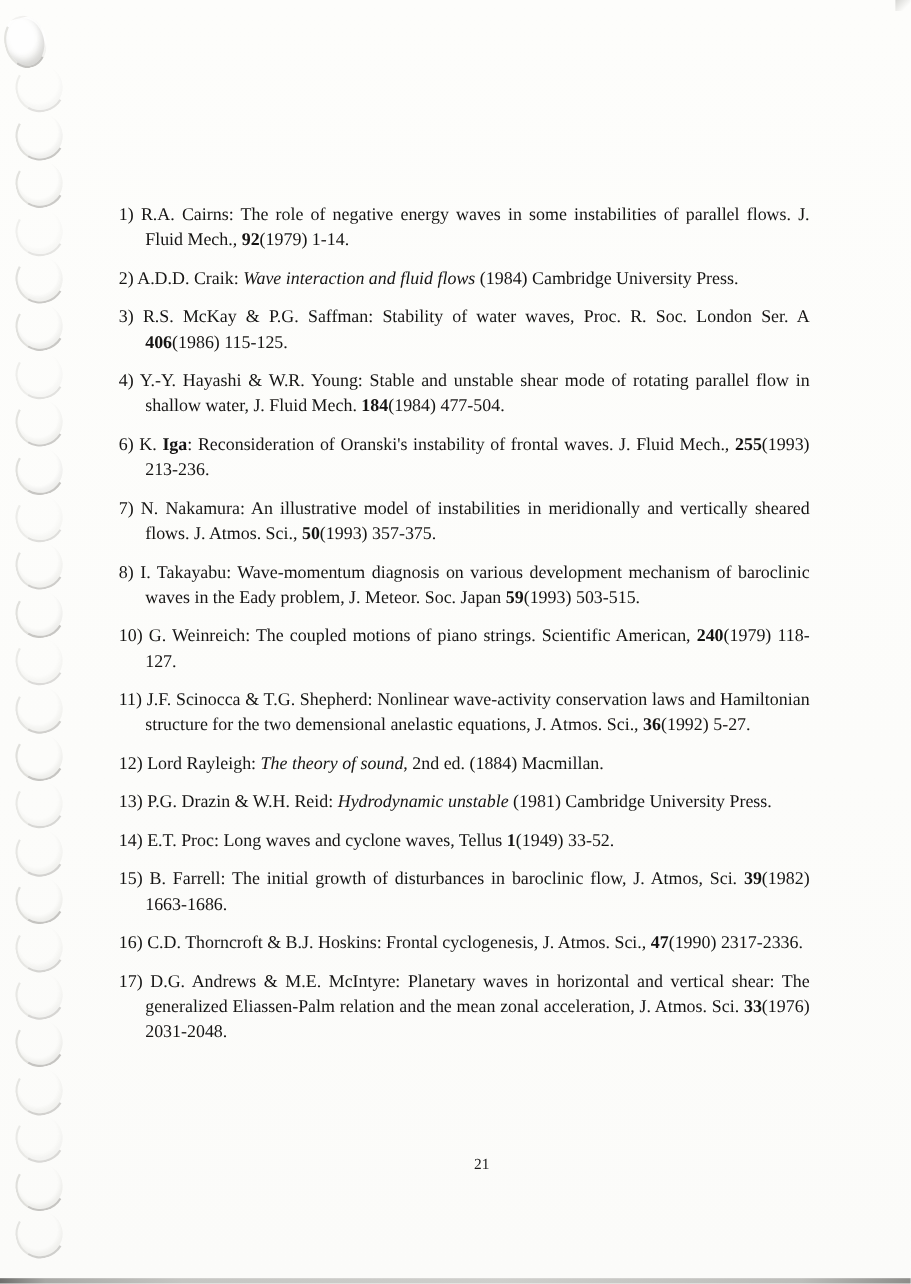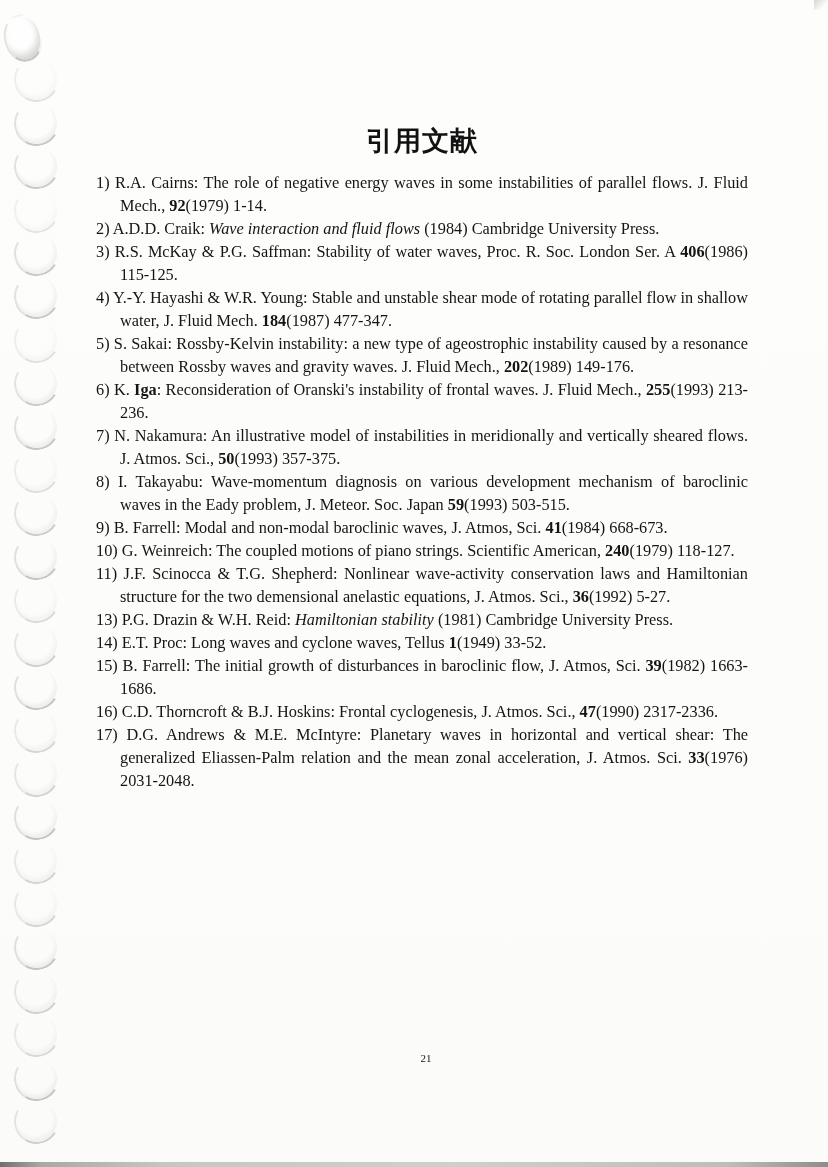--- a/index.html
+++ b/index.html
@@ -62,31 +62,31 @@
     top: 171px;
     left: 96px;
     width: 652px;
     font-size: 16.3px;
     line-height: 23px;
     text-align: justify;
   }
   .ref {
     padding-left: 24px;
     text-indent: -24px;
-    margin: 0;
+    margin: 12px;
   }
   .vol { font-weight: bold; }
   .ititle { font-style: italic; }
   .pagenum {
     position: absolute;
     top: 1052px;
-    left: 100px;
+    left: 112px;
     width: 652px;
     text-align: center;
-    font-size: 11px;
+    font-size: 14px;
     color: #1a1a1a;
   }
   .bottom-edge {
     position: absolute;
     left: 0; bottom: 0;
     width: 100%; height: 5px;
     background: linear-gradient(to right,
       #6f6f6d 0%, #a8a8a5 5%, #c6c6c3 20%,
       #cfcfcc 55%, #bdbdba 88%, #8d8d8a 100%);
   }
@@ -124,35 +124,33 @@
       <div class="hole" style="top: 838.6px; opacity: 0.68;"></div>
       <div class="hole" style="top: 882px; opacity: 0.66;"></div>
       <div class="hole" style="top: 925.4px; opacity: 0.95;"></div>
       <div class="hole" style="top: 968.8px; opacity: 0.73;"></div>
       <div class="hole" style="top: 1012.2px; opacity: 0.6;"></div>
       <div class="hole" style="top: 1055.6px; opacity: 0.94;"></div>
       <div class="hole" style="top: 1099px; opacity: 0.77;"></div>
     </div>
   <div class="corner-streak"></div>
 
-  <h1 class="title">引用文献</h1>
 
   <div class="refs">
       <div class="ref"><span>1) </span><span>R.A. Cairns: The role of negative energy waves in some instabilities of parallel flows. J. Fluid Mech., </span><span class="vol">92</span><span>(1979) 1-14.</span></div>
       <div class="ref"><span>2) </span><span>A.D.D. Craik: </span><span class="ititle">Wave interaction and fluid flows</span><span> (1984) Cambridge University Press.</span></div>
       <div class="ref"><span>3) </span><span>R.S. McKay &amp; P.G. Saffman: Stability of water waves, Proc. R. Soc. London Ser. A </span><span class="vol">406</span><span>(1986) 115-125.</span></div>
-      <div class="ref"><span>4) </span><span>Y.-Y. Hayashi &amp; W.R. Young: Stable and unstable shear mode of rotating parallel flow in shallow water, J. Fluid Mech. </span><span class="vol">184</span><span>(1987) 477-347.</span></div>
-      <div class="ref"><span>5) </span><span>S. Sakai: Rossby-Kelvin instability: a new type of ageostrophic instability caused by a resonance between Rossby waves and gravity waves. J. Fluid Mech., </span><span class="vol">202</span><span>(1989) 149-176.</span></div>
+      <div class="ref"><span>4) </span><span>Y.-Y. Hayashi &amp; W.R. Young: Stable and unstable shear mode of rotating parallel flow in shallow water, J. Fluid Mech. </span><span class="vol">184</span><span>(1984) 477-504.</span></div>
       <div class="ref"><span>6) </span><span>K. </span><span class="vol">Iga</span><span>: Reconsideration of Oranski's instability of frontal waves. J. Fluid Mech., </span><span class="vol">255</span><span>(1993) 213-236.</span></div>
       <div class="ref"><span>7) </span><span>N. Nakamura: An illustrative model of instabilities in meridionally and vertically sheared flows. J. Atmos. Sci., </span><span class="vol">50</span><span>(1993) 357-375.</span></div>
       <div class="ref"><span>8) </span><span>I. Takayabu: Wave-momentum diagnosis on various development mechanism of baroclinic waves in the Eady problem, J. Meteor. Soc. Japan </span><span class="vol">59</span><span>(1993) 503-515.</span></div>
-      <div class="ref"><span>9) </span><span>B. Farrell: Modal and non-modal baroclinic waves, J. Atmos, Sci. </span><span class="vol">41</span><span>(1984) 668-673.</span></div>
       <div class="ref"><span>10) </span><span>G. Weinreich: The coupled motions of piano strings. Scientific American, </span><span class="vol">240</span><span>(1979) 118-127.</span></div>
       <div class="ref"><span>11) </span><span>J.F. Scinocca &amp; T.G. Shepherd: Nonlinear wave-activity conservation laws and Hamiltonian structure for the two demensional anelastic equations, J. Atmos. Sci., </span><span class="vol">36</span><span>(1992) 5-27.</span></div>
-      <div class="ref"><span>13) </span><span>P.G. Drazin &amp; W.H. Reid: </span><span class="ititle">Hamiltonian stability</span><span> (1981) Cambridge University Press.</span></div>
+      <div class="ref"><span>12) </span><span>Lord Rayleigh: </span><span class="ititle">The theory of sound</span><span>, 2nd ed. (1884) Macmillan.</span></div>
+      <div class="ref"><span>13) </span><span>P.G. Drazin &amp; W.H. Reid: </span><span class="ititle">Hydrodynamic unstable</span><span> (1981) Cambridge University Press.</span></div>
       <div class="ref"><span>14) </span><span>E.T. Proc: Long waves and cyclone waves, Tellus </span><span class="vol">1</span><span>(1949) 33-52.</span></div>
       <div class="ref"><span>15) </span><span>B. Farrell: The initial growth of disturbances in baroclinic flow, J. Atmos, Sci. </span><span class="vol">39</span><span>(1982) 1663-1686.</span></div>
       <div class="ref"><span>16) </span><span>C.D. Thorncroft &amp; B.J. Hoskins: Frontal cyclogenesis, J. Atmos. Sci., </span><span class="vol">47</span><span>(1990) 2317-2336.</span></div>
       <div class="ref"><span>17) </span><span>D.G. Andrews &amp; M.E. McIntyre: Planetary waves in horizontal and vertical shear: The generalized Eliassen-Palm relation and the mean zonal acceleration, J. Atmos. Sci. </span><span class="vol">33</span><span>(1976) 2031-2048.</span></div>
     </div>
 
   <div class="pagenum">21</div>
 
   <div class="bottom-edge"></div>
 </div>

